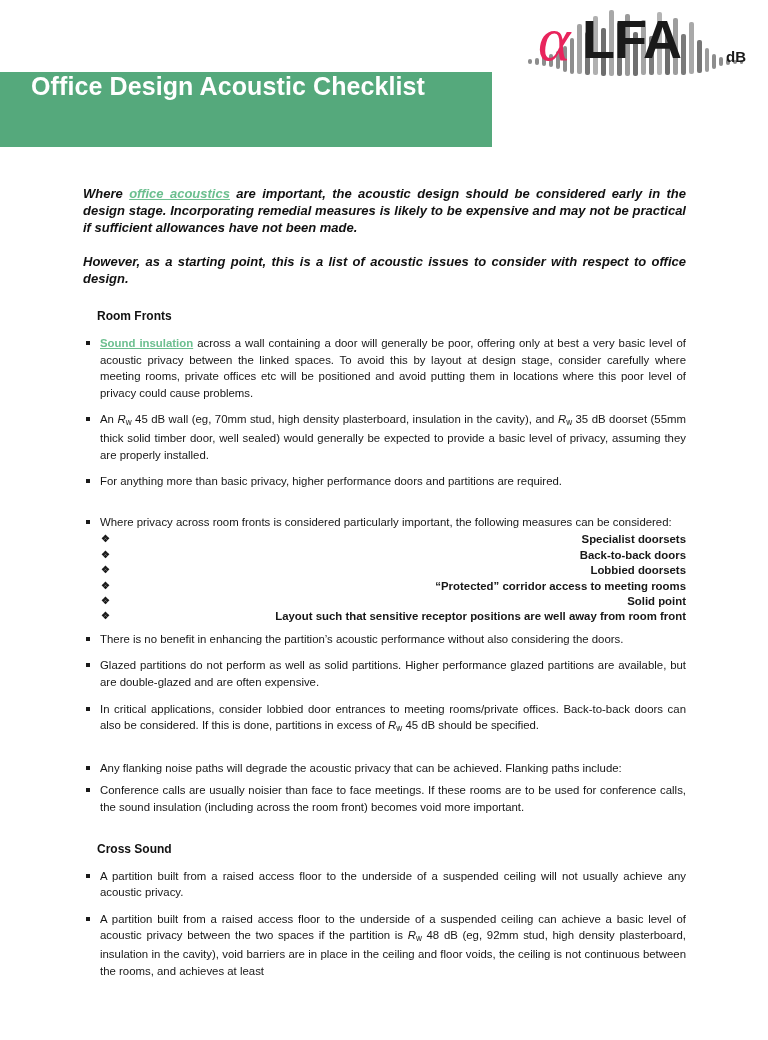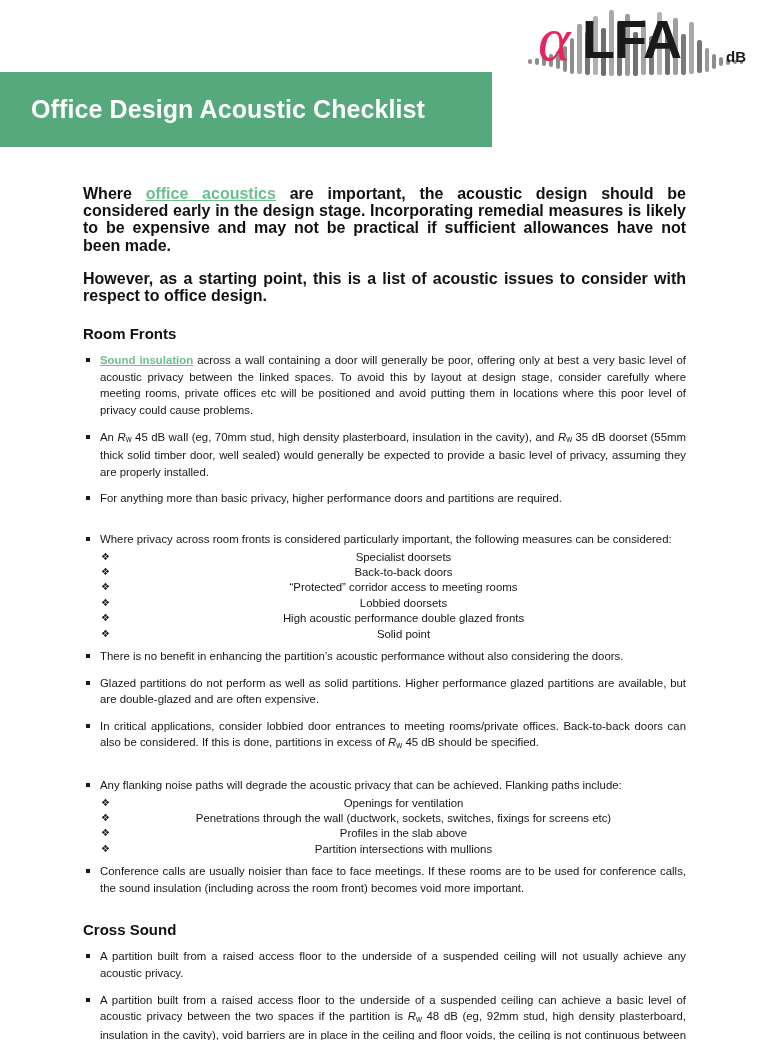--- a/index.html
+++ b/index.html
@@ -29,58 +29,59 @@
 
   
   .title-banner {
     position: absolute;
     left: 0;
     top: 72px;
     width: 492px;
     height: 75px;
     background: #55a97c;
     display: flex;
-    align-items: center;
+    align-items: flex-start;
   }
   .title-banner-text {
     color: #ffffff;
     font-size: 25px;
     font-weight: bold;
     letter-spacing: 0.1px;
     padding-left: 31px;
   }
 
   
   .content {
     position: absolute;
     left: 83px;
     top: 185px;
     width: 603px;
   }
 
   .intro-para {
-    font-size: 16px;
+    font-size: 13px;
     font-weight: bold;
     line-height: 17.2px;
     text-align: justify;
     margin: 0 0 16px 0;
     color: #111111;
+    font-style: italic;
   }
   .intro-para.second { margin-bottom: 22px; }
 
   .link {
     color: #6cbf8f;
     font-weight: bold;
   }
 
   .section-heading {
-    font-size: 15px;
+    font-size: 12px;
     font-weight: bold;
     color: #111111;
-    margin: 0 0 11px 0;
+    margin: 0 0 11px 14px;
     line-height: 15px;
   }
   .section-heading.spaced { margin-top: 26px; }
 
   ul.bullets {
     list-style: none;
     margin: 0;
     padding: 0;
   }
   ul.bullets > li {
@@ -106,23 +107,24 @@
   ul.subbullets {
     list-style: none;
     margin: 2px 0 0 0;
     padding: 0;
   }
   ul.subbullets > li {
     position: relative;
     padding-left: 21px;
     font-size: 11.4px;
     line-height: 15.4px;
-    text-align: center;
+    text-align: right;
     color: #161616;
     margin-bottom: 0px;
+    font-weight: bold;
   }
   ul.subbullets > li:before {
     content: "\2756";
     position: absolute;
     left: 1px;
     top: -1px;
     font-size: 10px;
     color: #1a1a1a;
   }
 
@@ -191,34 +193,29 @@
 
   <div id="sections-root">
       <div class="section-heading">Room Fronts</div>
       <ul class="bullets">
         <li><a class="link" href="#">Sound insulation</a><span> across a wall containing a door will generally be poor, offering only at best a very basic level of acoustic privacy between the linked spaces.  To avoid this by layout at design stage, consider carefully where meeting rooms, private offices etc will be positioned and avoid putting them in locations where this poor level of privacy could cause problems.</span></li>
         <li><span>An </span><span class="sym">R<sub>w</sub></span><span> 45 dB wall (eg, 70mm stud, high density plasterboard, insulation in the cavity), and </span><span class="sym">R<sub>w</sub></span><span> 35 dB doorset (55mm thick solid timber door, well sealed) would generally be expected to provide a basic level of privacy, assuming they are properly installed.</span></li>
         <li><span>For anything more than basic privacy, higher performance doors and partitions are required.</span></li>
         <li class="tight"><span>Where privacy across room fronts is considered particularly important, the following measures can be considered:</span><ul class="subbullets">
             <li>Specialist doorsets</li>
             <li>Back-to-back doors</li>
+            <li>Lobbied doorsets</li>
             <li>“Protected” corridor access to meeting rooms</li>
-            <li>Lobbied doorsets</li>
-            <li>High acoustic performance double glazed fronts</li>
             <li>Solid point</li>
+            <li>Layout such that sensitive receptor positions are well away from room front</li>
           </ul></li>
         <li><span>There is no benefit in enhancing the partition’s acoustic performance without also considering the doors.</span></li>
         <li><span>Glazed partitions do not perform as well as solid partitions.  Higher performance glazed partitions are available, but are double-glazed and are often expensive.</span></li>
         <li><span>In critical applications, consider lobbied door entrances to meeting rooms/private offices.  Back-to-back doors can also be considered.  If this is done, partitions in excess of </span><span class="sym">R<sub>w</sub></span><span> 45 dB should be specified.</span></li>
-        <li class="tight"><span>Any flanking noise paths will degrade the acoustic privacy that can be achieved.  Flanking paths include:</span><ul class="subbullets">
-            <li>Openings for ventilation</li>
-            <li>Penetrations through the wall (ductwork, sockets, switches, fixings for screens etc)</li>
-            <li>Profiles in the slab above</li>
-            <li>Partition intersections with mullions</li>
-          </ul></li>
+        <li class="tight"><span>Any flanking noise paths will degrade the acoustic privacy that can be achieved.  Flanking paths include:</span></li>
         <li><span>Conference calls are usually noisier than face to face meetings.  If these rooms are to be used for conference calls, the sound insulation (including across the room front) becomes void more important.</span></li>
       </ul>
       <div class="section-heading spaced">Cross Sound</div>
       <ul class="bullets">
         <li><span>A partition built from a raised access floor to the underside of a suspended ceiling will not usually achieve any acoustic privacy.</span></li>
         <li><span>A partition built from a raised access floor to the underside of a suspended ceiling can achieve a basic level of acoustic privacy between the two spaces if the partition is </span><span class="sym">R<sub>w</sub></span><span> 48 dB (eg, 92mm stud, high density plasterboard, insulation in the cavity), void barriers are in place in the ceiling and floor voids, the ceiling is not continuous between the rooms, and achieves at least </span></li>
       </ul>
     </div>
 
 </div>

